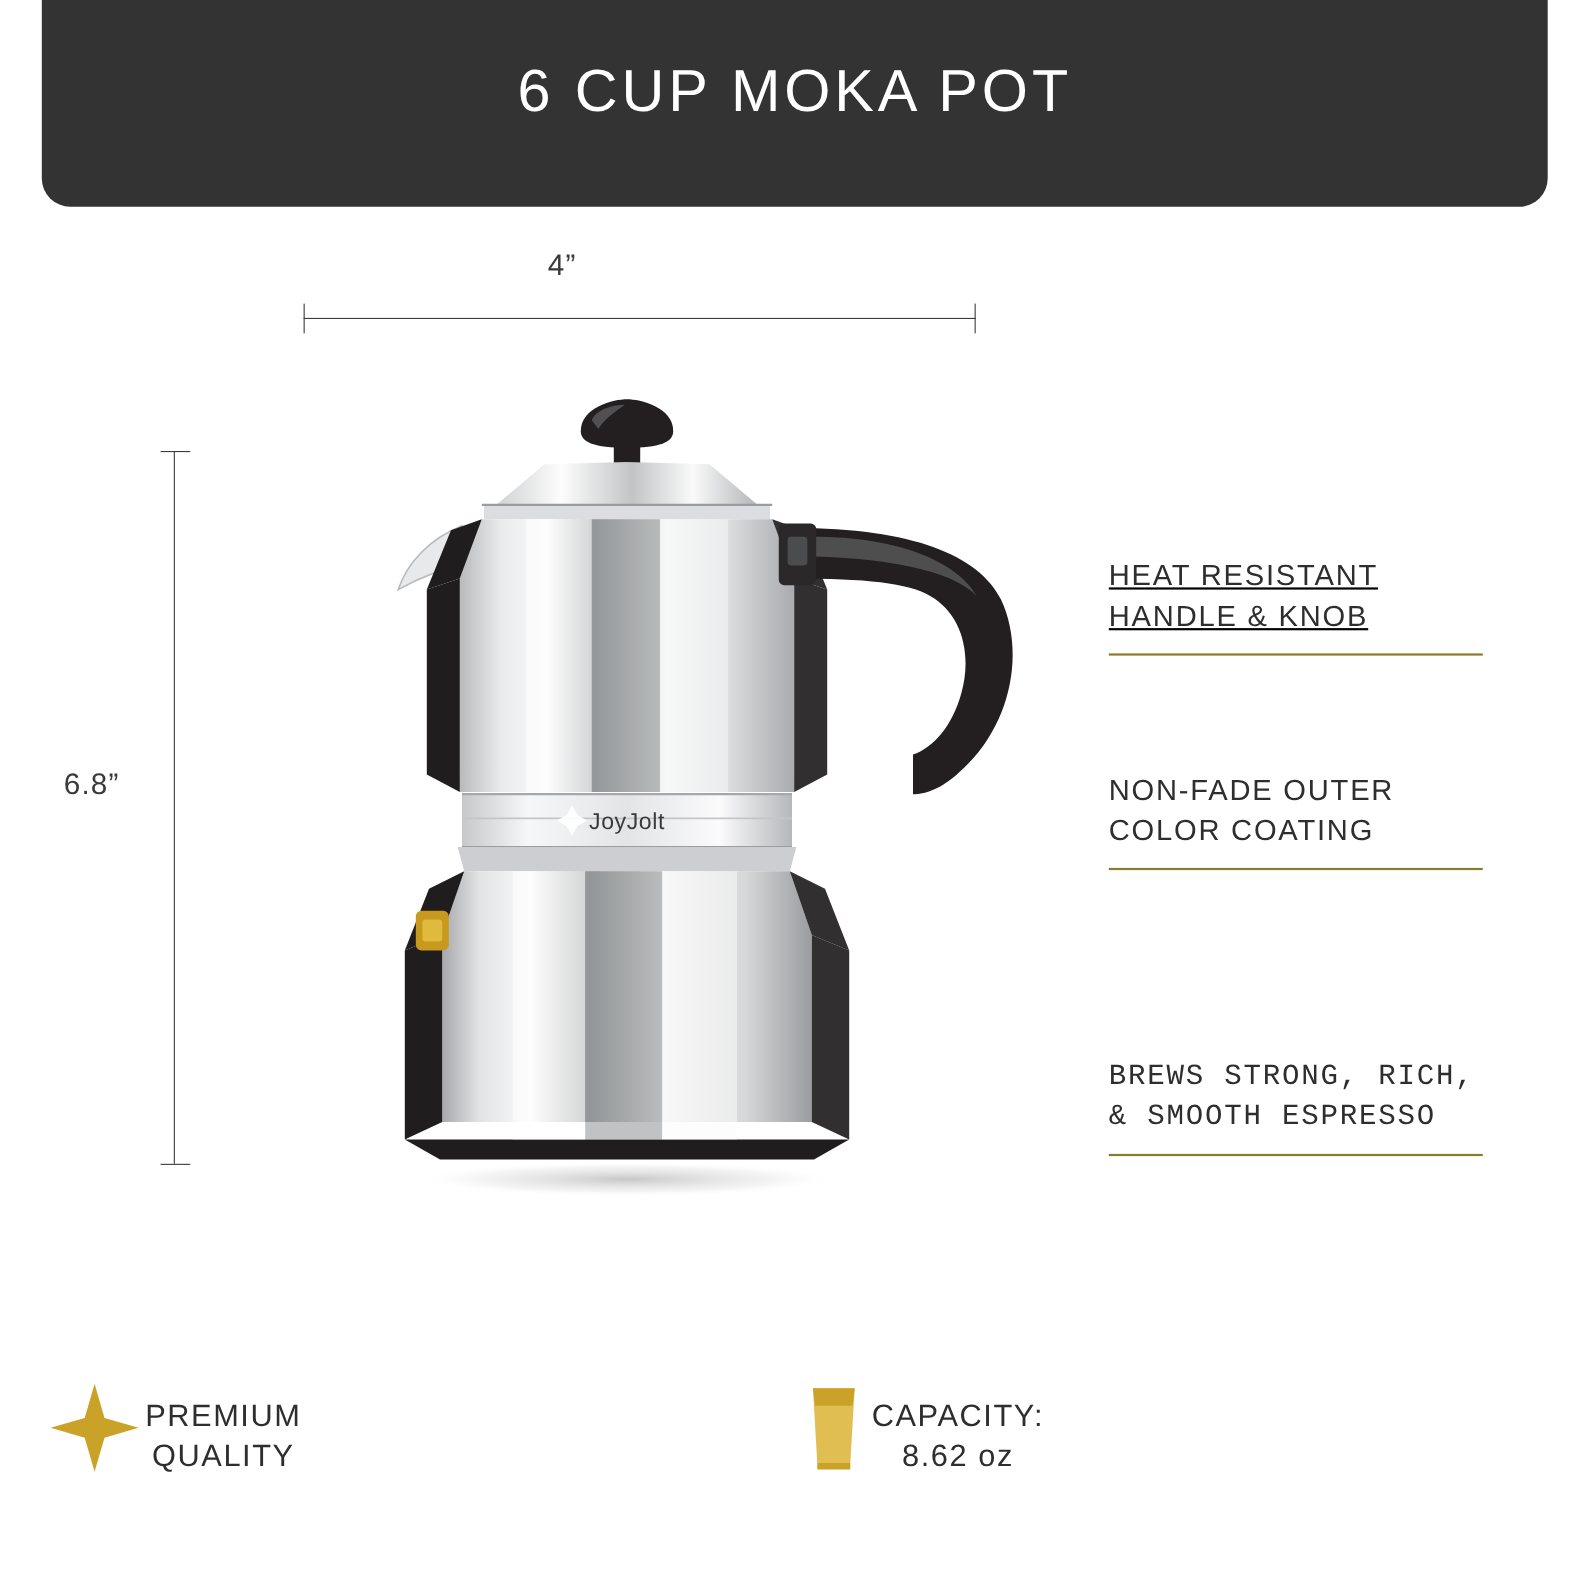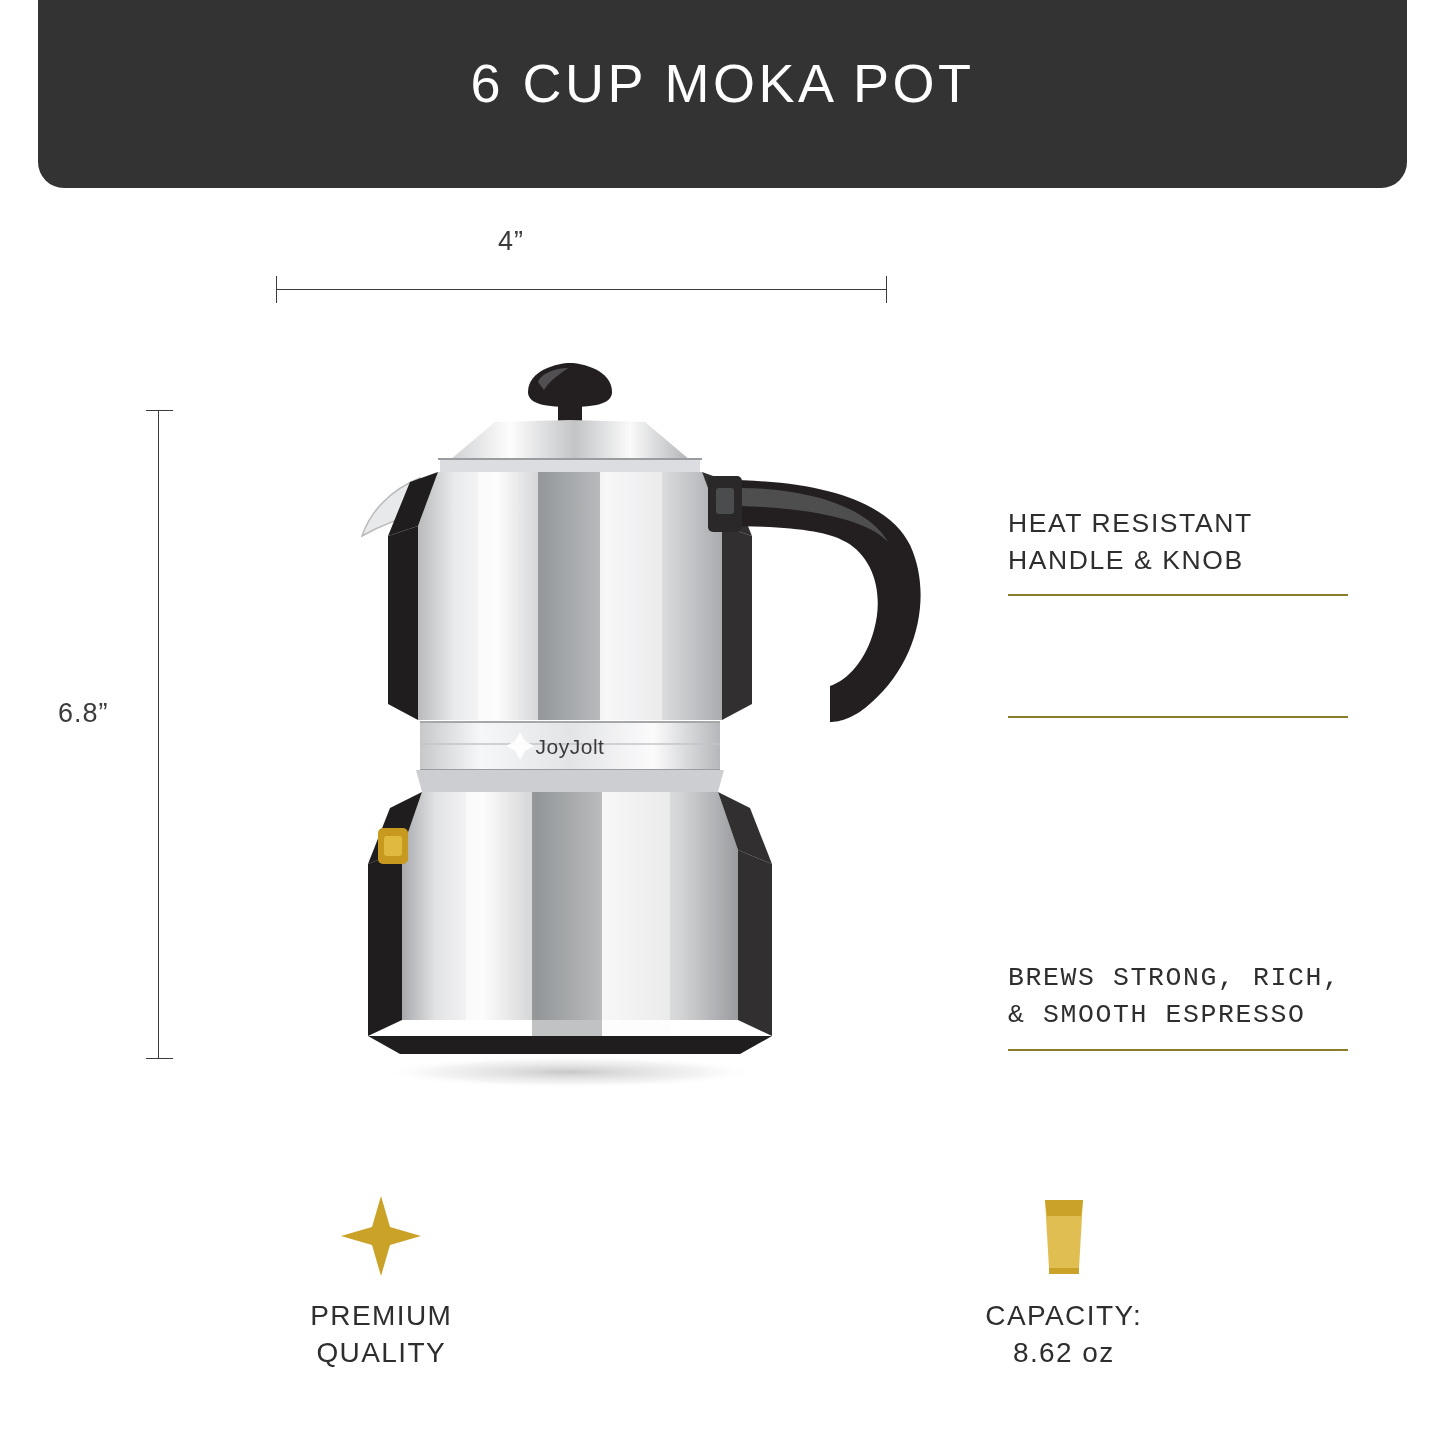--- a/index.html
+++ b/index.html
@@ -83,37 +83,37 @@
     letter-spacing: 1.6px;
     line-height: 1.38;
     text-transform: uppercase;
     white-space: pre-line;
   }
   .feature-rule {
     margin-top: 16px;
     height: 2px;
     background: #8c7b2a;
   }
-  .feature-1 { left: 1008px; top: 505px; }
+  .feature-1 { left: 1008px; top: 505px; text-decoration: underline; }
   .feature-1 .feature-rule { width: 340px; }
   .feature-2 { left: 1008px; top: 700px; }
   .feature-2 .feature-rule { width: 340px; }
   .feature-3 { left: 1008px; top: 960px; font-family: Liberation Mono, monospace; }
   .feature-3 .feature-rule { width: 340px; }
 
   
   .badges {
     position: absolute;
     left: 40px; top: 1190px;
     width: 1365px; height: 215px;
     display: flex;
   }
   .badge {
     flex: 1;
-    display: flex; flex-direction: column;
+    display: flex; 
     align-items: center;
   }
   .badge-icon {
     height: 92px;
     display: flex; align-items: center; justify-content: center;
   }
   .badge-label {
     margin-top: 16px;
     text-align: center;
     font-size: 28px;
@@ -244,20 +244,22 @@
     </svg>
   </div>
 
   <div class="feature feature-1">
     <div class="feature-text">HEAT RESISTANT
 HANDLE &amp; KNOB</div>
     <div class="feature-rule"></div>
   </div>
 
   <div class="feature feature-2">
+    <div class="feature-text">NON-FADE OUTER
+COLOR COATING</div>
     <div class="feature-rule"></div>
   </div>
 
   <div class="feature feature-3">
     <div class="feature-text">BREWS STRONG, RICH,
 &amp; SMOOTH ESPRESSO</div>
     <div class="feature-rule"></div>
   </div>
 
   <div class="badges">

